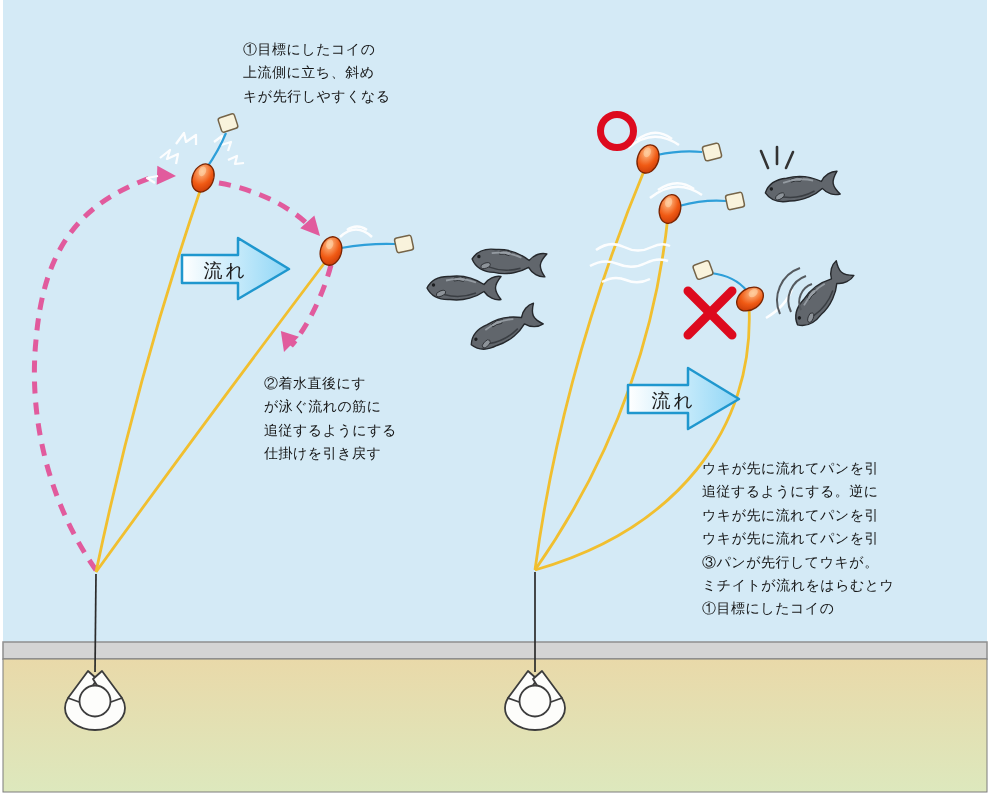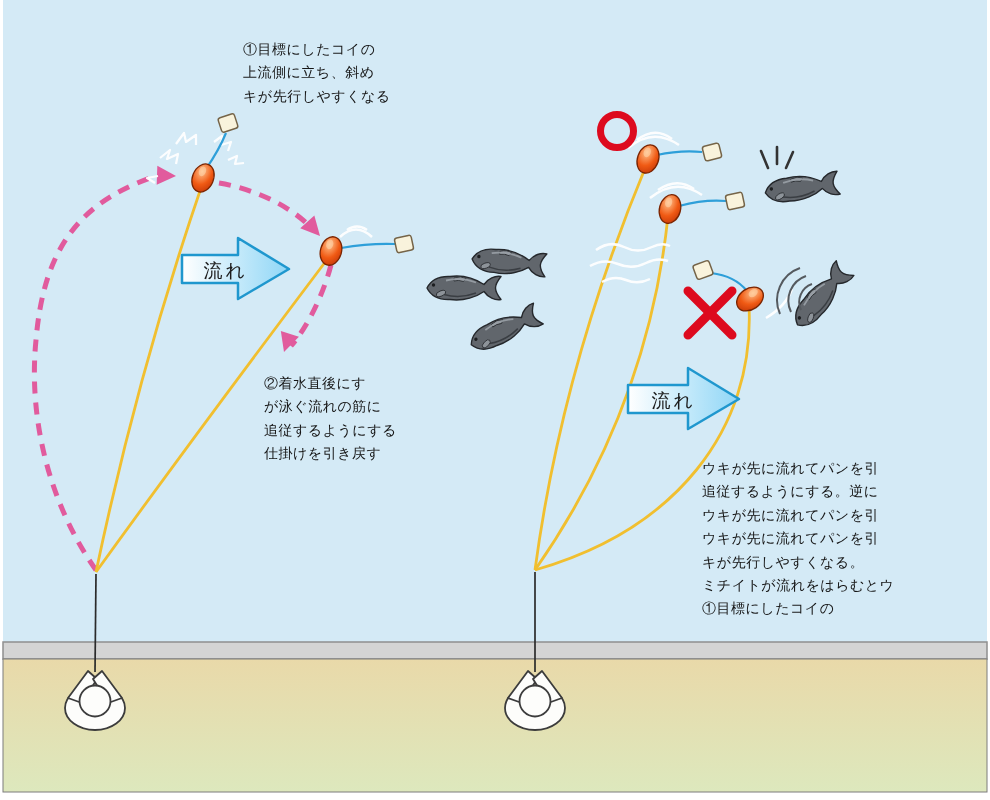--- a/index.html
+++ b/index.html
@@ -185,19 +185,19 @@
   <div>が泳ぐ流れの筋に</div>
   <div>追従するようにする</div>
   <div>仕掛けを引き戻す</div>
 </div>
 
 <div class="note" style="left:702px;top:457px;">
   <div>ウキが先に流れてパンを引</div>
   <div>追従するようにする。逆に</div>
   <div>ウキが先に流れてパンを引</div>
   <div>ウキが先に流れてパンを引</div>
-  <div>キが先行しやすくなる。</div>
+  <div>③パンが先行してウキが。</div>
   <div>ミチイトが流れをはらむとウ</div>
   <div>①目標にしたコイの</div>
 </div>
 
 <div class="flow-label" style="left:178px;top:258px;">流れ</div>
 <div class="flow-label" style="left:626px;top:388px;">流れ</div>
 
 </body></html>

